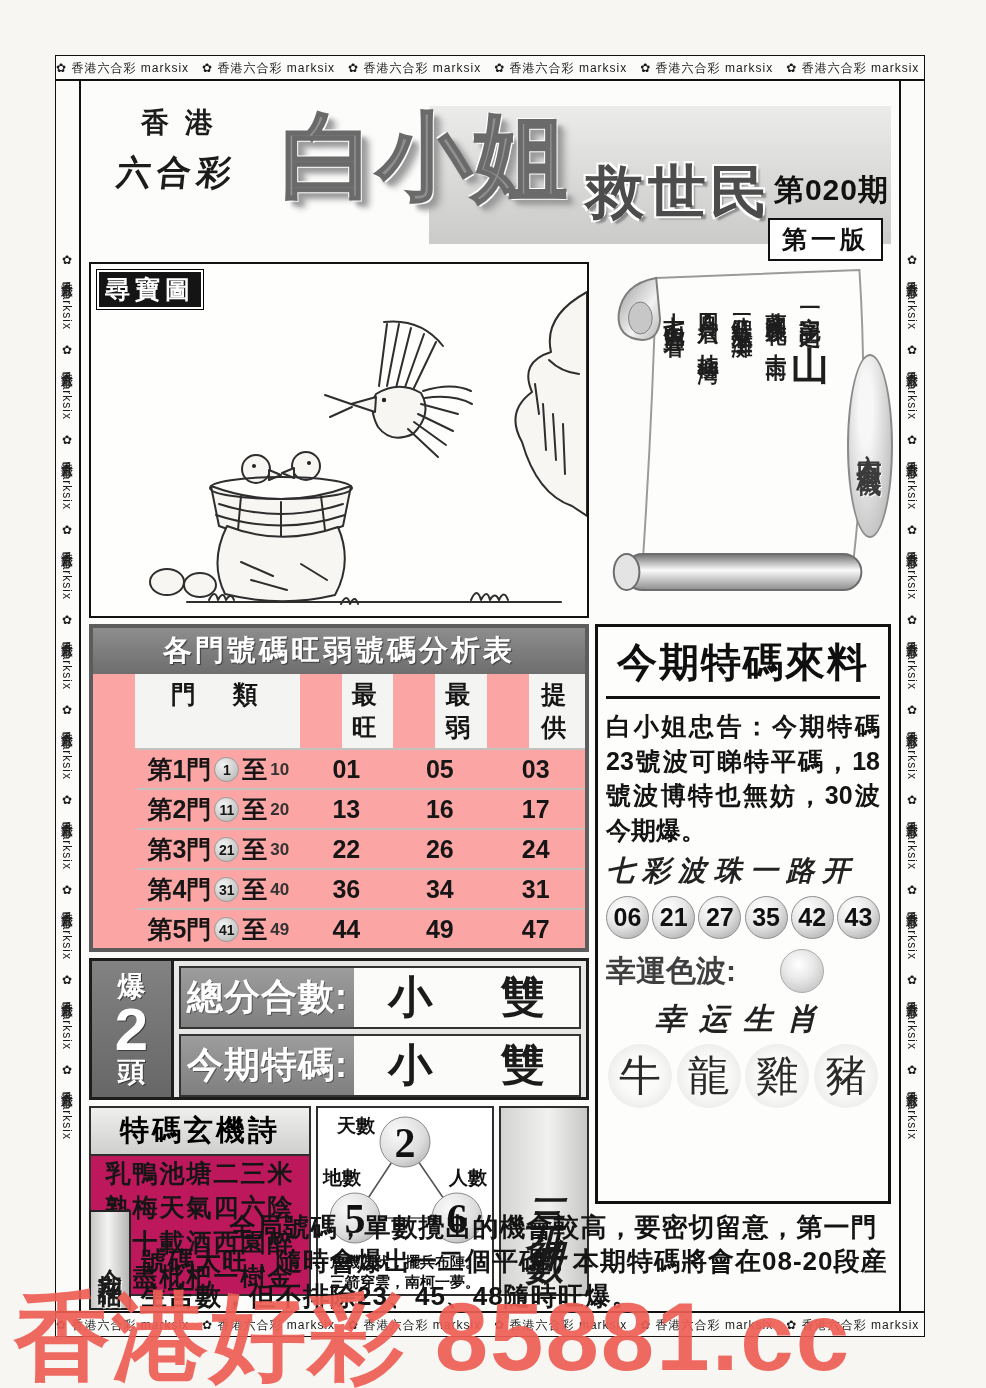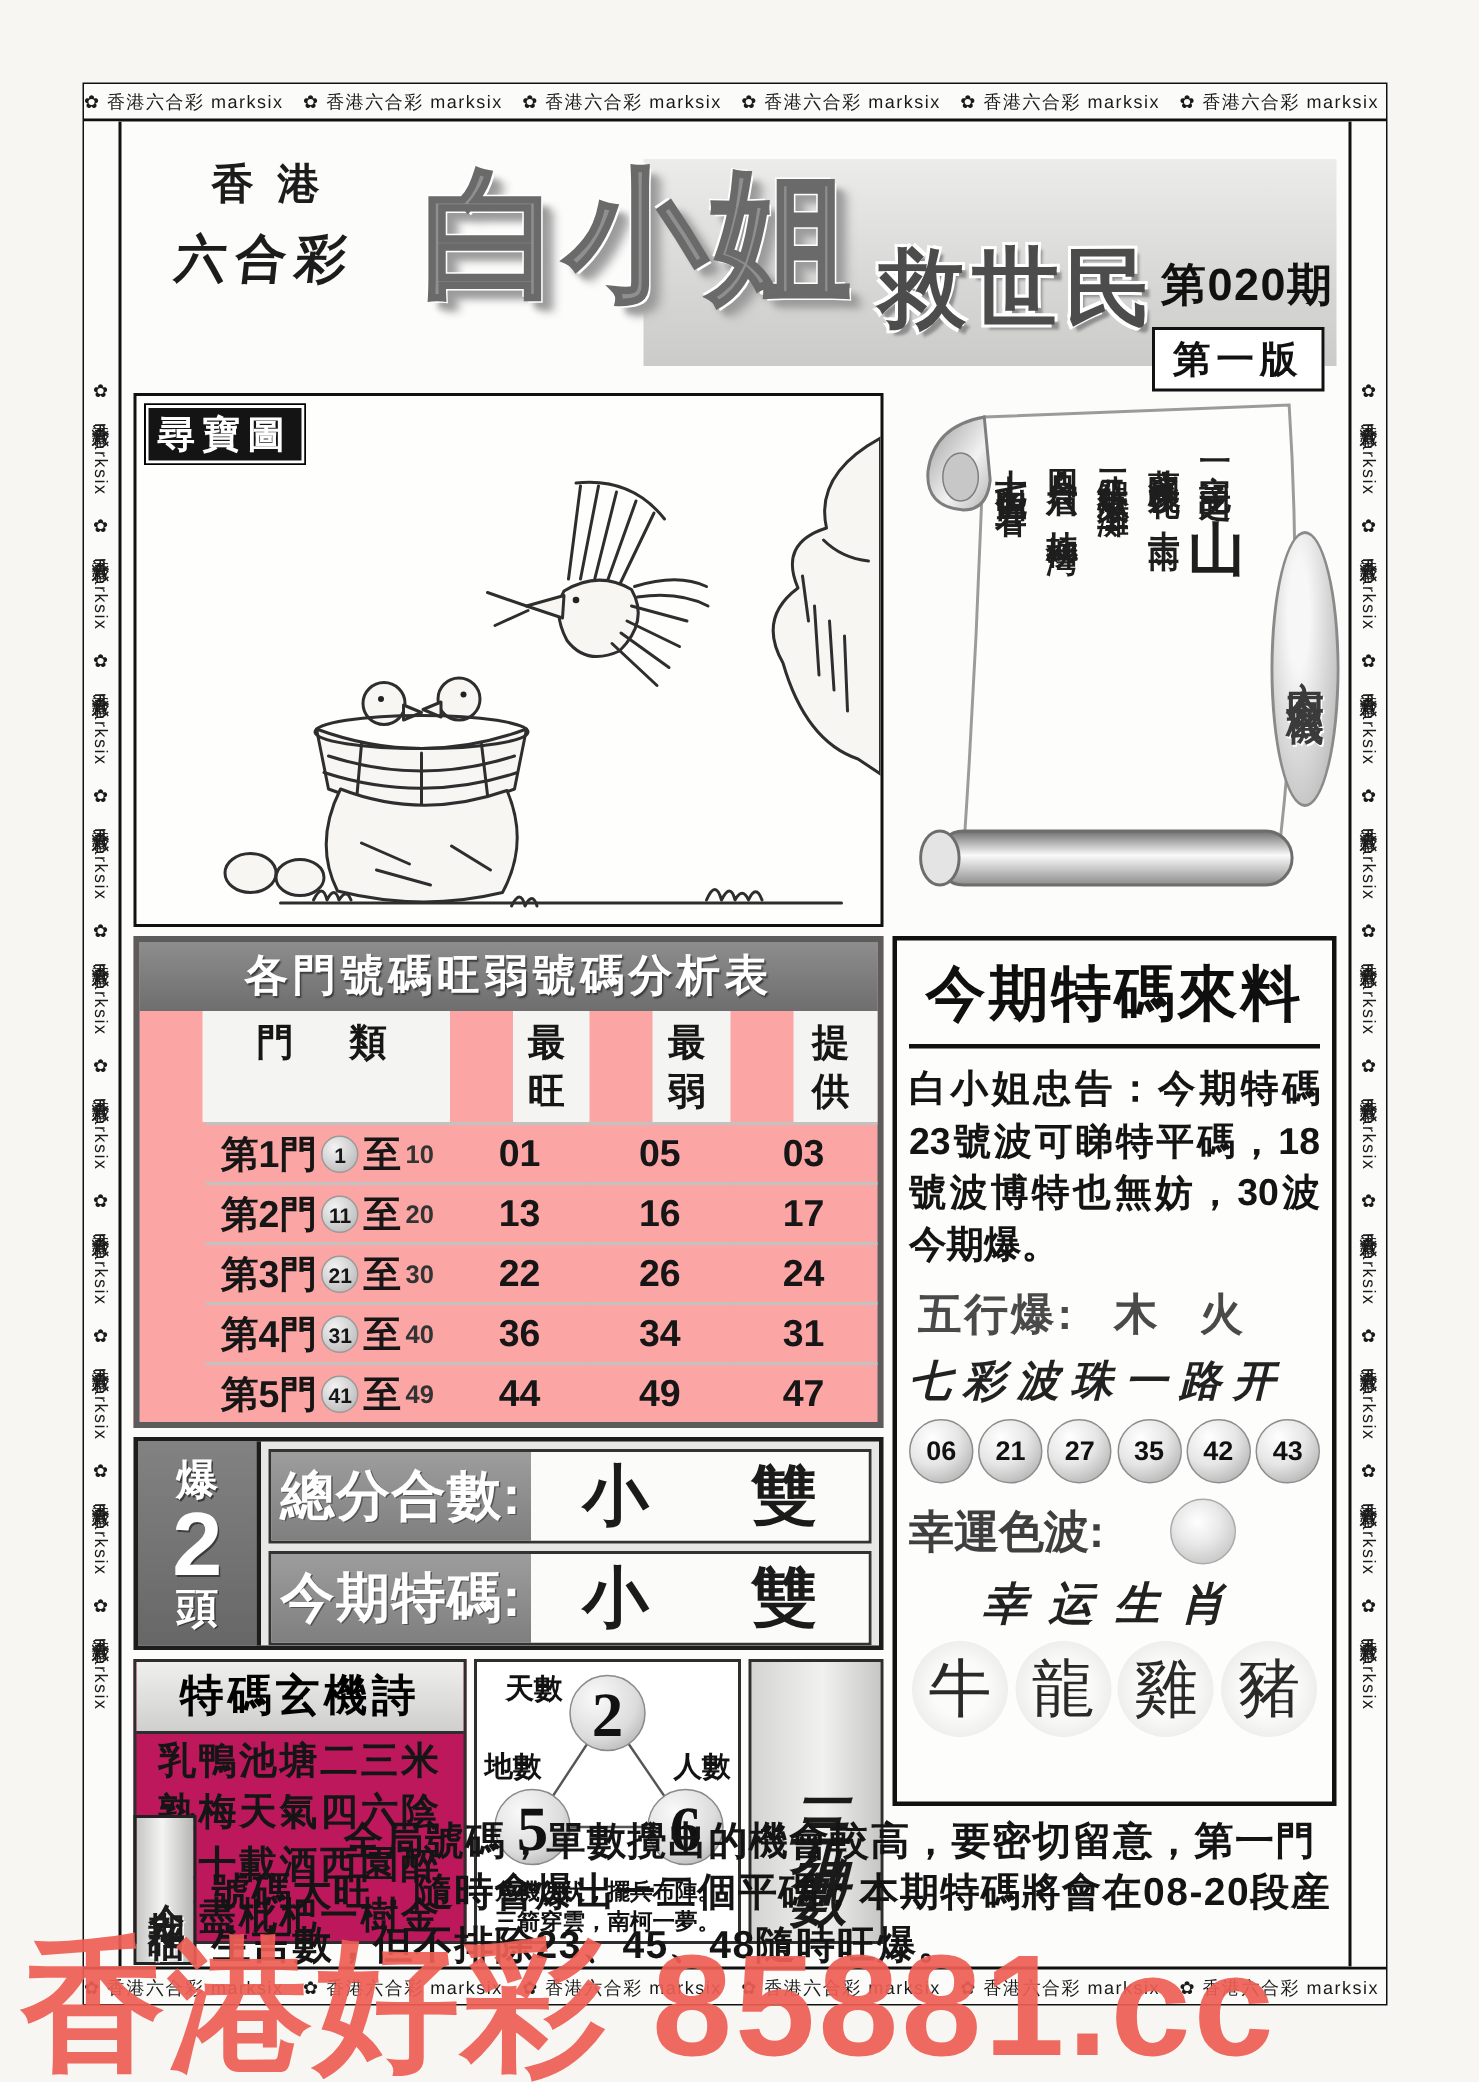--- a/index.html
+++ b/index.html
@@ -102,21 +102,21 @@
   
   .sp-title { font-size:40px; font-weight:900; letter-spacing:2px; text-align:center; padding:4px 0 6px;
               border-bottom:3px solid #111; color:#0f0f0f; white-space:nowrap; }
   .sp-advice { font-size:25px; font-weight:900; line-height:1.38; margin-top:10px; color:#141414; text-align:justify; }
   .sp-wuxing { font-size:29px; font-weight:900; color:#4a4a4a; margin-top:10px; letter-spacing:2px; display:flex; gap:26px; padding-left:6px; }
   .sp-couplet { font-family:"DejaVu Serif",serif; font-style:italic; font-size:28px; font-weight:700; color:#222;
                 letter-spacing:8px; line-height:1.4; margin-top:4px; white-space:nowrap; }
   .sp-balls { display:flex; justify-content:space-between; margin-top:6px; }
   .ball { width:43px; height:43px; border-radius:50%; border:1px solid #8d8d8d;
           background:radial-gradient(circle at 35% 28%, #ffffff 0%, #e6e6e6 45%, #a0a0a0 100%);
-          display:flex; align-items:center; justify-content:center; font-size:18px; font-weight:900; color:#111; }
+          display:flex; align-items:center; justify-content:center; font-size:25px; font-weight:900; color:#111; }
   .sp-lucky { display:flex; align-items:center; margin-top:10px; font-size:30px; font-weight:900; color:#3f3f3f; }
   .color-ball { width:44px; height:44px; border-radius:50%; margin-left:44px;
                 background:radial-gradient(circle at 42% 35%, #ffffff 0%, #e9e9e9 40%, #b7b7b7 100%); border:1px solid #aaa; }
   .range-val { margin-left:14px; font-size:40px; letter-spacing:2px; color:#111; font-family:"Liberation Sans",sans-serif; }
   .sp-zodiac { font-family:"DejaVu Serif",serif; font-style:italic; font-size:30px; font-weight:700; text-align:center;
                letter-spacing:14px; margin-top:6px; color:#222; }
   .animals { display:flex; justify-content:space-between; margin-top:4px; padding:0 2px; }
   .animal { width:64px; height:64px; border-radius:50%; background:radial-gradient(circle,#fbfbfa 40%,#e2e2e0 100%);
             display:flex; align-items:center; justify-content:center; font-family:"Liberation Serif",serif;
             font-size:42px; color:#2a2a2a; }
@@ -382,25 +382,20 @@
               </div>
             </div>
 
             <div class="sanyuan">三元神數</div>
           </div>
         </div>
 
         <div class="right-col">
           <div class="sp-title">今期特碼來料</div>
           <div class="sp-advice">白小姐忠告：今期特碼23號波可睇特平碼，18號波博特也無妨，30波今期爆。</div>
-          <div class="sp-wuxing">
-            <span>五行爆:</span>
-            <span>木</span>
-            <span>火</span>
-          </div>
           <div class="sp-couplet">
             <div>七彩波珠一路开</div>
           </div>
           <div class="sp-balls">
             <span class="ball">06</span>
             <span class="ball">21</span>
             <span class="ball">27</span>
             <span class="ball">35</span>
             <span class="ball">42</span>
             <span class="ball">43</span>

